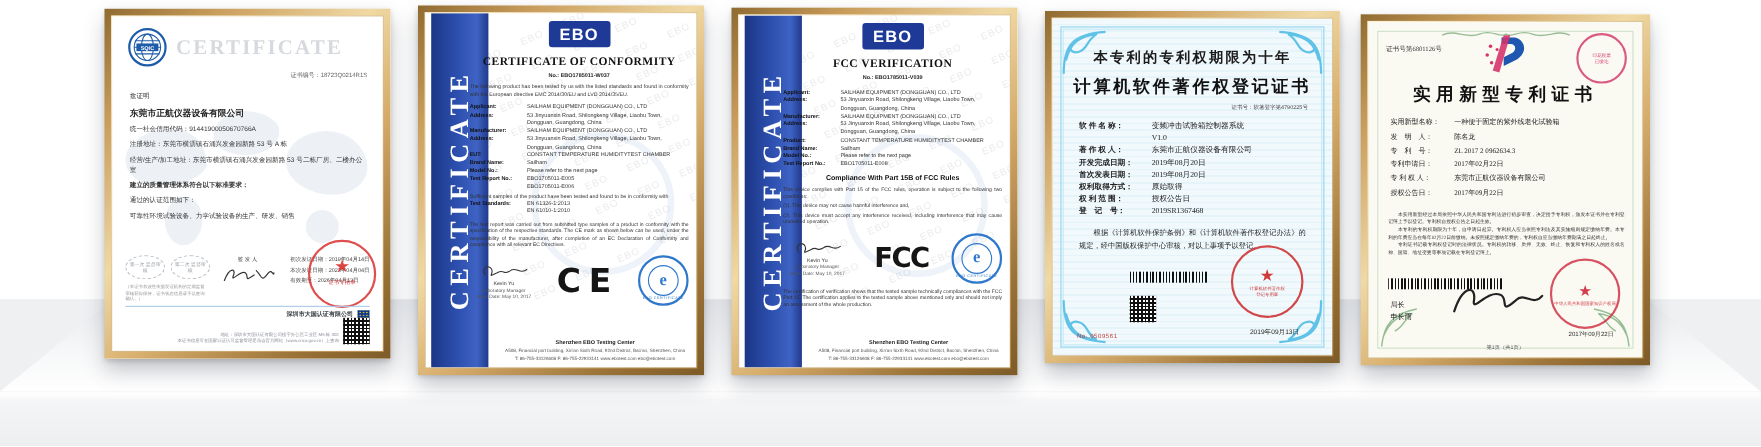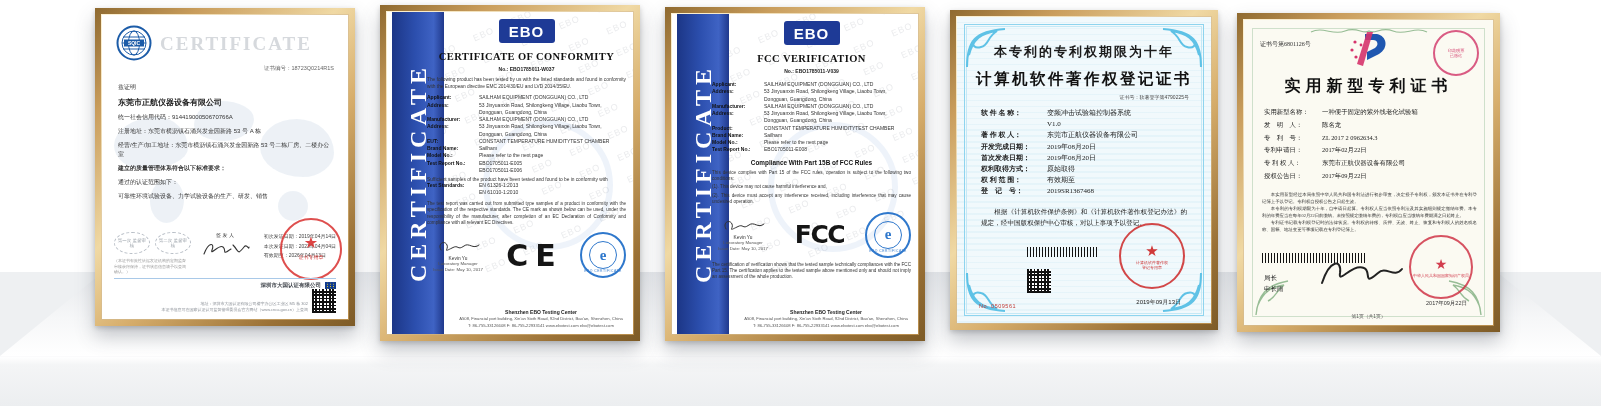--- a/index.html
+++ b/index.html
@@ -436,21 +436,21 @@
         <div class="c4-row">
               <span class="lbl">首次发表日期：</span>
               <span class="val">2019年08月20日</span>
             </div>
         <div class="c4-row">
               <span class="lbl">权利取得方式：</span>
               <span class="val">原始取得</span>
             </div>
         <div class="c4-row">
               <span class="lbl">权 利 范 围：</span>
-              <span class="val">有效期至</span>
+              <span class="val">授权公告日</span>
             </div>
         <div class="c4-row">
               <span class="lbl">登　记　号：</span>
               <span class="val">2019SR1367468</span>
             </div>
       </div>
       <div class="c4-para">根据《计算机软件保护条例》和《计算机软件著作权登记办法》的规定，经中国版权保护中心审核，对以上事项予以登记。</div>
       <div class="barcode c4-barcode"></div>
       <div class="qr c4-qr"></div>
       <div class="c4-serial">No. 0509561</div>

